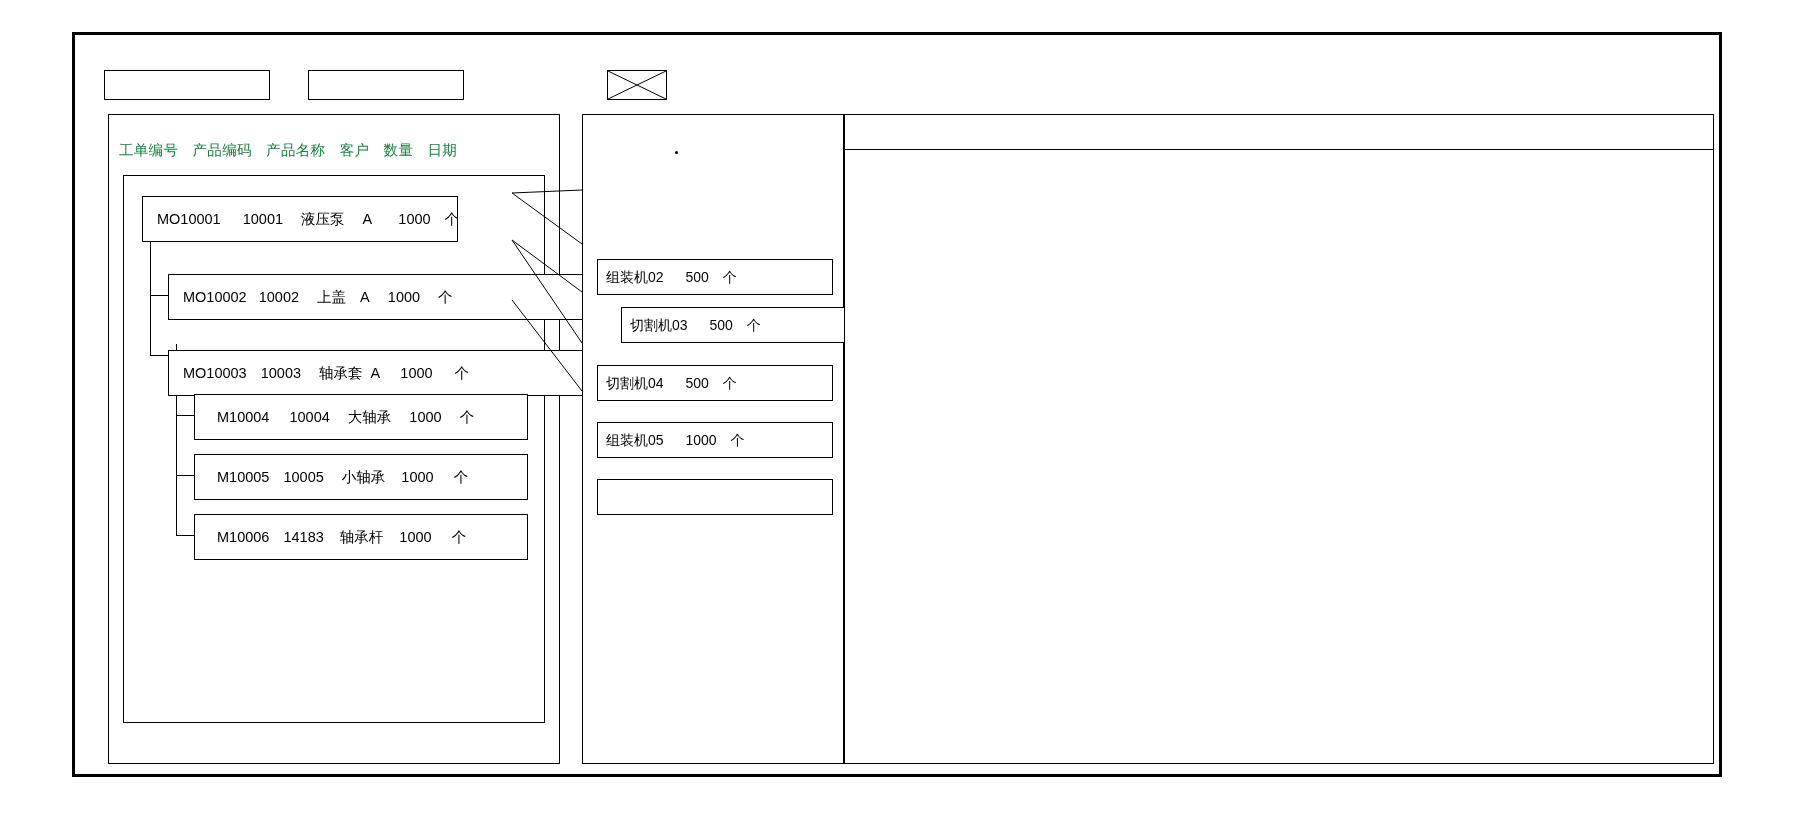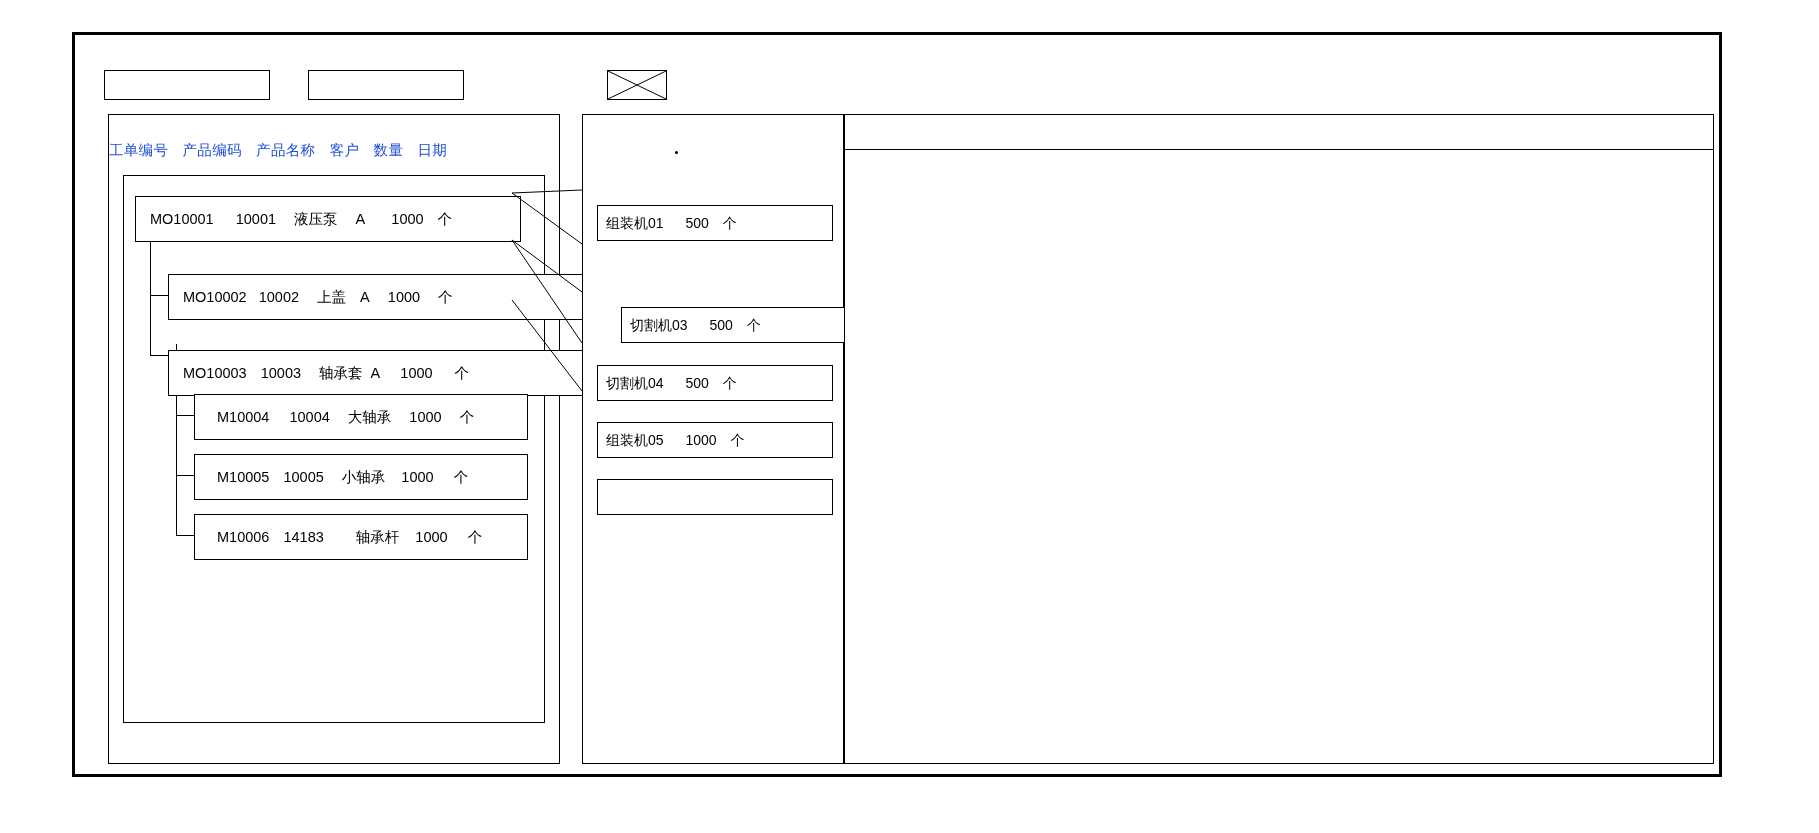--- a/index.html
+++ b/index.html
@@ -89,27 +89,27 @@
   .panel-right {
     left: 844px;
     top: 114px;
     width: 870px;
     height: 650px;
   }
 
   
   .col-header {
     position: absolute;
-    left: 0;
+    left: 10px;
     top: 26px;
     width: 430px;
     font-size: 14.5px;
     letter-spacing: 0.3px;
     white-space: nowrap;
-    color: #1d4ed8;
+    color: #15803d;
   }
   .col-header span { margin-right: 10px; }
 
   
   .list-box {
     position: absolute;
     left: 14px;
     top: 60px;
     width: 422px;
     height: 548px;
@@ -127,21 +127,21 @@
     background: #ffffff;
     font-size: 14.5px;
     line-height: 44px;
     white-space: nowrap;
     overflow: hidden;
     color: #000;
   }
   .tree-row .cell { display: inline-block; }
 
   
-  .lvl0 { left: 11px;  width: 386px; }
+  .lvl0 { left: 18px;  width: 316px; }
   .lvl1 { left: 44px;  width: 420px; }
   .lvl2 { left: 70px;  width: 334px; }
 
   .tree-row .txt { padding-left: 14px; }
 
   
   .elbow {
     position: absolute;
     border-left: 1px solid #000000;
     border-bottom: 1px solid #000000;
@@ -278,37 +278,37 @@
         <span class="cell txt" style="padding-left:22px;">M10005</span>
         <span class="cell" style="margin-left:10px;">10005</span>
         <span class="cell" style="margin-left:14px;">小轴承</span>
         <span class="cell" style="margin-left:12px;">1000</span>
         <span class="cell" style="margin-left:16px;">个</span>
       </div>
 
       <div class="tree-row lvl2" style="top:338px;">
         <span class="cell txt" style="padding-left:22px;">M10006</span>
         <span class="cell" style="margin-left:10px;">14183</span>
-        <span class="cell" style="margin-left:28px;">轴承杆</span>
+        <span class="cell" style="margin-left:12px;">轴承杆</span>
         <span class="cell" style="margin-left:12px;">1000</span>
         <span class="cell" style="margin-left:16px;">个</span>
       </div>
 
     </div>
   </div>
 
   <div class="panel panel-mid">
     <div class="mid-dot"></div>
 
-    <div class="mach-card" style="top:90px;">
-      <span class="m-name">组装机01</span>
+
+    <div class="mach-card" style="top:144px;">
+      <span class="m-name">组装机02</span>
       <span class="m-qty">500</span>
       <span class="m-unit">个</span>
     </div>
-
 
     <div class="mach-card" style="top:192px;margin-left:24px;">
       <span class="m-name">切割机03</span>
       <span class="m-qty">500</span>
       <span class="m-unit">个</span>
     </div>
 
     <div class="mach-card" style="top:250px;">
       <span class="m-name">切割机04</span>
       <span class="m-qty">500</span>

